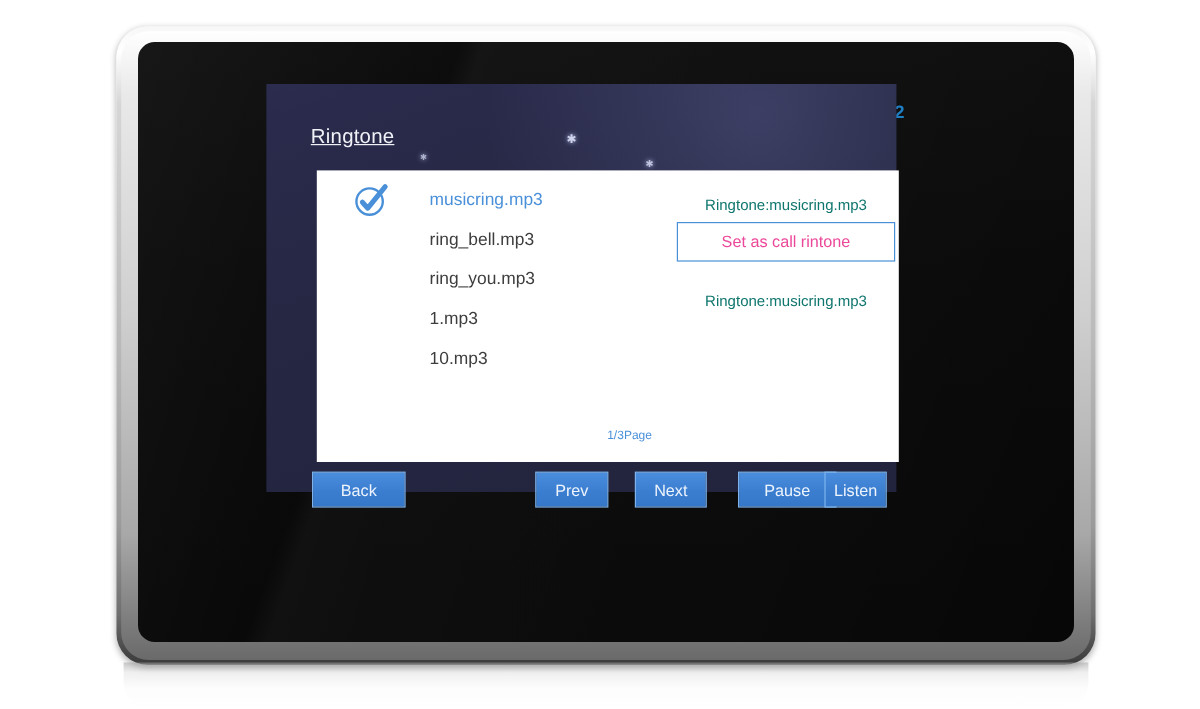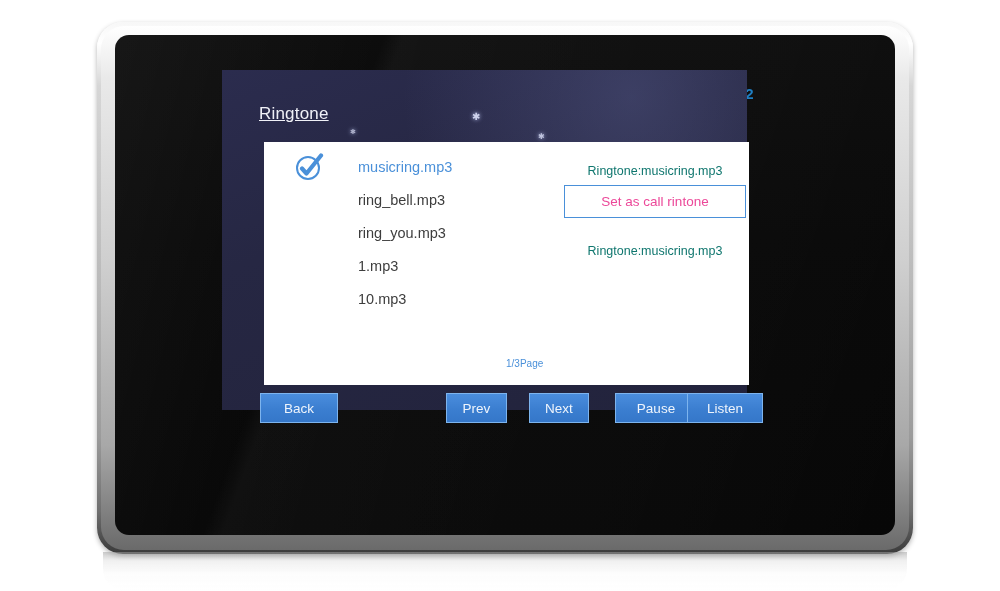--- a/index.html
+++ b/index.html
@@ -224,21 +224,21 @@
     cursor: pointer;
     display: flex;
     align-items: center;
     justify-content: center;
     padding: 0;
   }
   #btn-back   { left: 0px;   width: 78px; }
   #btn-prev   { left: 186px; width: 61px; }
   #btn-next   { left: 269px; width: 60px; }
   #btn-pause  { left: 343px; width: 82px; margin-left: 12px; }
-  #btn-listen { left: 427px; width: 76px; }
+  #btn-listen { left: 427px; width: 52px; }
 </style>
 </head>
 <body>
 
 <div id="device-frame">
   <div id="device-frame-inner-edge"></div>
   <div id="device-screen">
     <div id="screen-sheen"></div>
   </div>
 </div>

